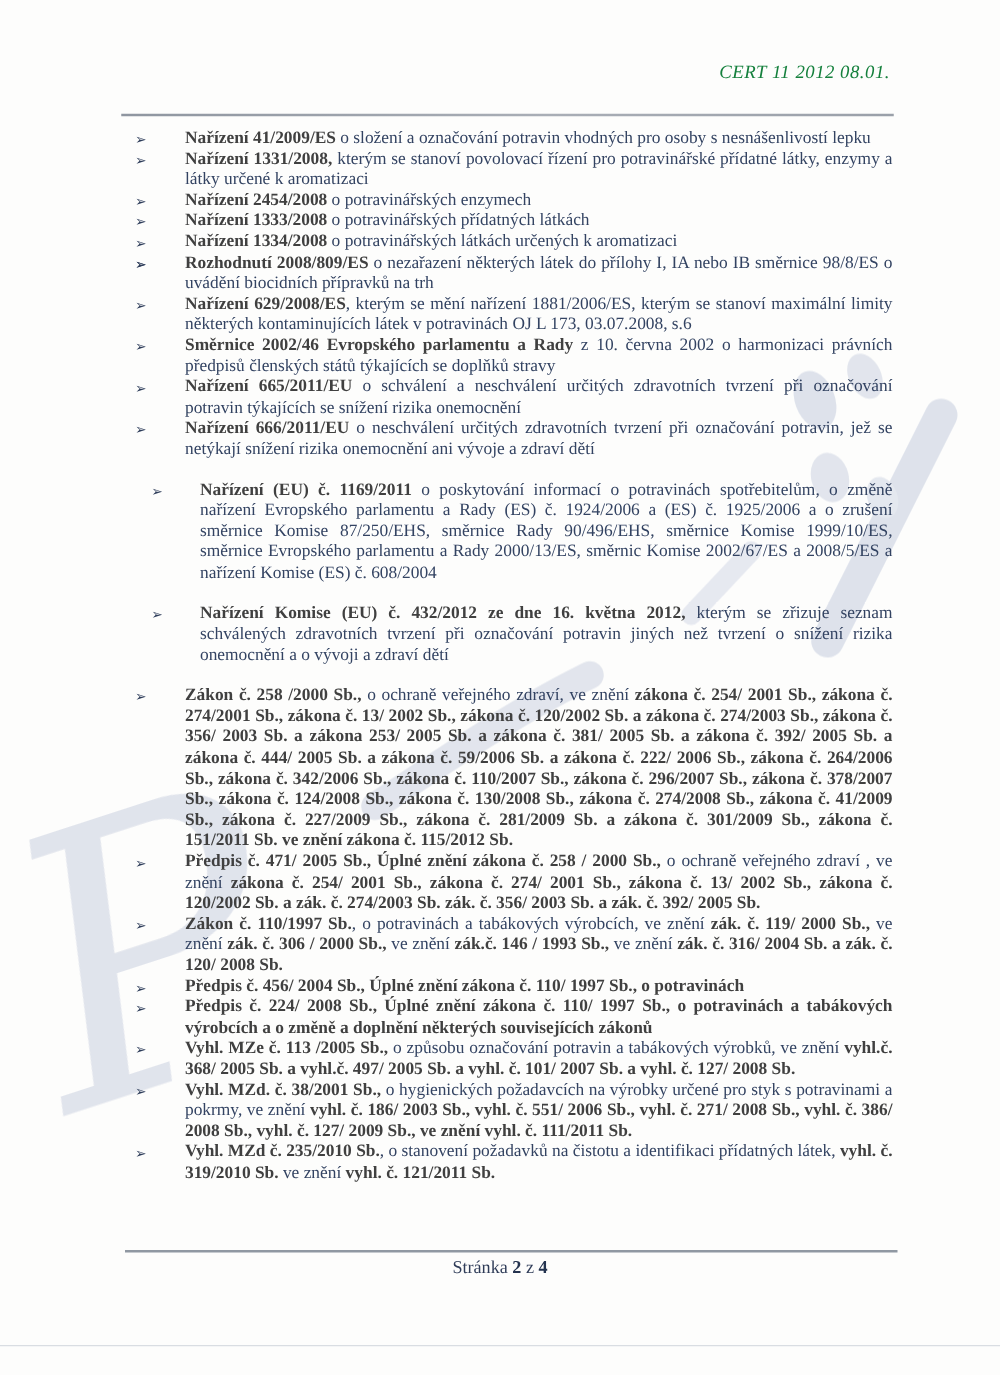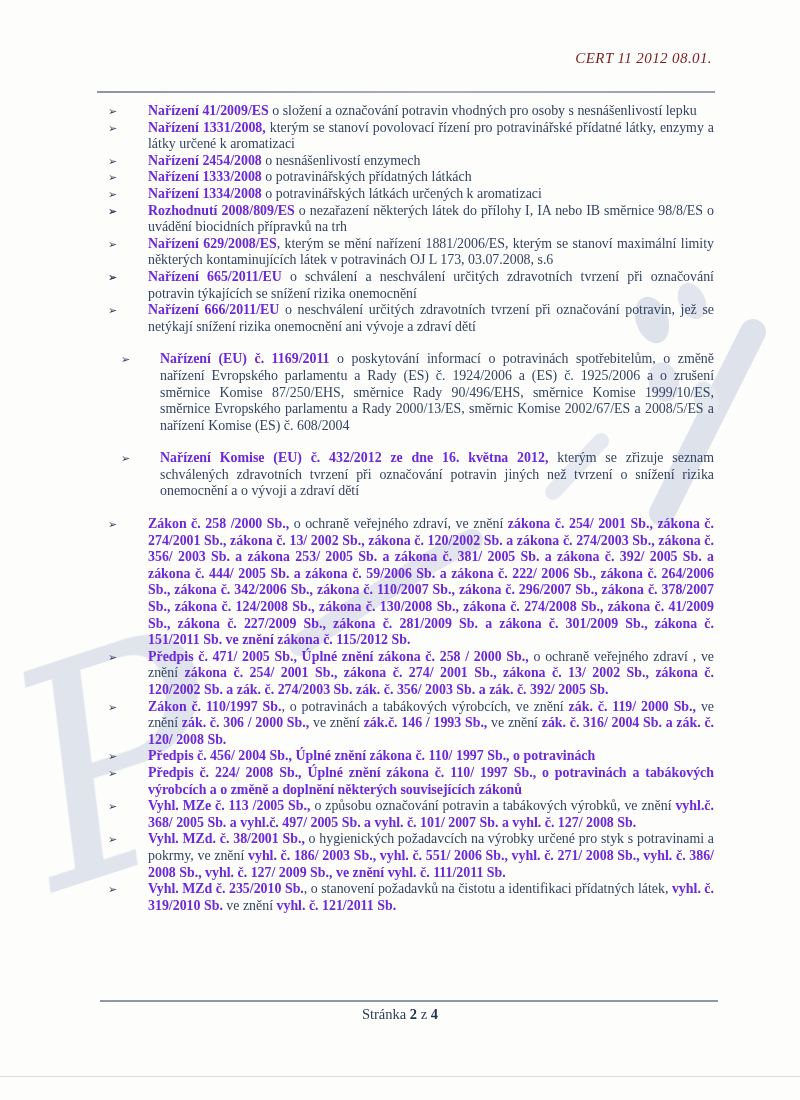--- a/index.html
+++ b/index.html
@@ -1,29 +1,29 @@
 <!DOCTYPE html>
 <html><head>
 <meta charset="utf-8">
 <style>
   html,body{margin:0;padding:0;}
   .page{position:relative;width:800px;height:1100px;background:#fdfdfc;overflow:hidden;
         font-family:"Liberation Serif",serif;}
   .header-code{position:absolute;top:50px;right:88px;font-style:italic;font-size:15px;
-        color:#7f1d1d;letter-spacing:0.4px;}
+        color:#15803d;letter-spacing:0.4px;}
   .top-rule{position:absolute;top:91px;left:97px;width:618px;height:2px;
         background:linear-gradient(90deg,#8f96a0,#a9aeb6 55%,#9aa0a9);}
   .content{position:absolute;top:103px;left:108px;width:606px;color:#334362;
         font-size:13.9px;line-height:16.6px;text-align:justify;z-index:2;}
   .item{position:relative;padding-left:40px;}
   .item.indent{padding-left:52px;}
   .item.indent .bullet{left:13px;}
   .bullet{position:absolute;left:0;top:1px;font-family:"DejaVu Sans",sans-serif;
         font-size:11px;color:#2e3d5a;}
-  .content b{color:#6d28d9;}
+  .content b{color:#404040;}
   .gap{height:16px;}
   .footer-rule{position:absolute;top:1000px;left:100px;width:618px;height:2px;
         background:#9098a2;}
   .footer{position:absolute;top:1006px;left:0;width:800px;text-align:center;
         font-size:14.5px;color:#2f3c58;z-index:2;}
   .footer b{color:#24334f;}
   .page-edge-bottom{position:absolute;left:0;top:1076px;width:800px;height:1px;
         background:#d9dde2;}
   .watermark{position:absolute;left:0;top:0;z-index:1;pointer-events:none;}
   .wm-letter{font-family:"DejaVu Serif",serif;font-style:italic;fill:#dbdfe9;}
@@ -45,27 +45,27 @@
       <ellipse cx="706" cy="398" rx="12" ry="17" fill="#e0e4ec" transform="rotate(-20 706 398)"></ellipse>
     </g>
   </svg>
 
   <div class="header-code">CERT 11 2012 08.01.</div>
   <div class="top-rule"></div>
 
   <div class="content" id="list-root">
       <div class="item"><span class="bullet">➢</span><span><b>Nařízení 41/2009/ES</b><span> o složení a označování potravin vhodných pro osoby s nesnášenlivostí lepku</span></span></div>
       <div class="item"><span class="bullet">➢</span><span><b>Nařízení 1331/2008,</b><span> kterým se stanoví povolovací řízení pro potravinářské přídatné látky, enzymy a látky určené k aromatizaci</span></span></div>
-      <div class="item"><span class="bullet">➢</span><span><b>Nařízení 2454/2008</b><span> o nesnášenlivostí enzymech</span></span></div>
+      <div class="item"><span class="bullet">➢</span><span><b>Nařízení 2454/2008</b><span> o potravinářských enzymech</span></span></div>
       <div class="item"><span class="bullet">➢</span><span><b>Nařízení 1333/2008</b><span> o potravinářských přídatných látkách</span></span></div>
       <div class="item"><span class="bullet">➢</span><span><b>Nařízení 1334/2008</b><span> o potravinářských látkách určených k aromatizaci</span></span></div>
       <div class="item"><span class="bullet">➢</span></div>
       <div class="item"><span class="bullet">➢</span><span><b>Rozhodnutí 2008/809/ES</b><span> o nezařazení některých látek do přílohy I, IA nebo IB směrnice 98/8/ES o uvádění biocidních přípravků na trh</span></span></div>
       <div class="item"><span class="bullet">➢</span><span><b>Nařízení 629/2008/ES</b><span>, kterým se mění nařízení 1881/2006/ES, kterým se stanoví maximální limity některých kontaminujících látek v potravinách  OJ L 173, 03.07.2008, s.6</span></span></div>
-      <div class="item"><span class="bullet">➢</span></div>
+      <div class="item"><span class="bullet">➢</span><span><b>Směrnice 2002/46 Evropského parlamentu a Rady</b><span> z 10. června 2002 o harmonizaci právních předpisů členských států týkajících se doplňků stravy</span></span></div>
       <div class="item"><span class="bullet">➢</span><span><b>Nařízení 665/2011/EU</b><span> o schválení a neschválení určitých zdravotních tvrzení při označování potravin týkajících se snížení rizika onemocnění</span></span></div>
       <div class="item"><span class="bullet">➢</span><span><b>Nařízení 666/2011/EU</b><span> o neschválení určitých zdravotních tvrzení při označování potravin, jež se netýkají snížení rizika onemocnění ani vývoje a zdraví dětí</span></span></div>
       <div class="gap"></div>
       <div class="item indent"><span class="bullet">➢</span><span><b>Nařízení (EU) č. 1169/2011</b><span> o poskytování informací o potravinách spotřebitelům, o změně nařízení Evropského parlamentu a Rady (ES) č. 1924/2006 a (ES) č. 1925/2006 a o zrušení směrnice Komise 87/250/EHS, směrnice Rady 90/496/EHS, směrnice Komise 1999/10/ES, směrnice Evropského parlamentu a Rady 2000/13/ES, směrnic Komise 2002/67/ES a 2008/5/ES a nařízení Komise (ES) č. 608/2004</span></span></div>
       <div class="gap"></div>
       <div class="item indent"><span class="bullet">➢</span><span><b>Nařízení Komise (EU) č. 432/2012  ze dne 16. května 2012,</b><span> kterým se zřizuje seznam schválených zdravotních tvrzení při označování potravin jiných než tvrzení o snížení rizika onemocnění a o vývoji a zdraví dětí</span></span></div>
       <div class="gap"></div>
       <div class="item"><span class="bullet">➢</span><span><b>Zákon č. 258 /2000 Sb.,</b><span> o ochraně veřejného zdraví, ve znění </span><b>zákona č. 254/ 2001 Sb., zákona č. 274/2001 Sb., zákona č. 13/ 2002 Sb., zákona č. 120/2002 Sb. a zákona č. 274/2003 Sb., zákona č. 356/ 2003 Sb. a zákona 253/ 2005 Sb. a zákona č. 381/ 2005 Sb. a zákona č. 392/ 2005 Sb. a zákona č. 444/ 2005 Sb. a zákona č. 59/2006 Sb. a zákona č. 222/ 2006 Sb., zákona č. 264/2006 Sb., zákona č. 342/2006 Sb., zákona č. 110/2007 Sb., zákona č. 296/2007 Sb., zákona č. 378/2007 Sb., zákona č. 124/2008 Sb., zákona č. 130/2008 Sb., zákona č. 274/2008 Sb., zákona č. 41/2009 Sb., zákona č. 227/2009 Sb., zákona č. 281/2009 Sb. a zákona č. 301/2009 Sb., zákona č. 151/2011 Sb. ve znění zákona č. 115/2012 Sb.</b></span></div>
       <div class="item"><span class="bullet">➢</span><span><b>Předpis č. 471/ 2005 Sb., Úplné znění zákona č. 258 / 2000 Sb.,</b><span> o ochraně veřejného zdraví , ve znění </span><b>zákona č. 254/ 2001 Sb., zákona č. 274/ 2001 Sb., zákona č. 13/ 2002 Sb., zákona č. 120/2002 Sb. a zák. č. 274/2003 Sb.  zák. č. 356/ 2003 Sb. a zák. č. 392/ 2005 Sb.</b></span></div>
       <div class="item"><span class="bullet">➢</span><span><b>Zákon č. 110/1997 Sb.</b><span>, o potravinách a tabákových výrobcích, ve znění </span><b>zák. č. 119/ 2000 Sb.,</b><span> ve znění </span><b>zák. č. 306 / 2000 Sb.,</b><span> ve znění </span><b>zák.č. 146 / 1993 Sb.,</b><span> ve znění </span><b>zák. č. 316/ 2004 Sb. a zák. č. 120/ 2008 Sb.</b></span></div>

